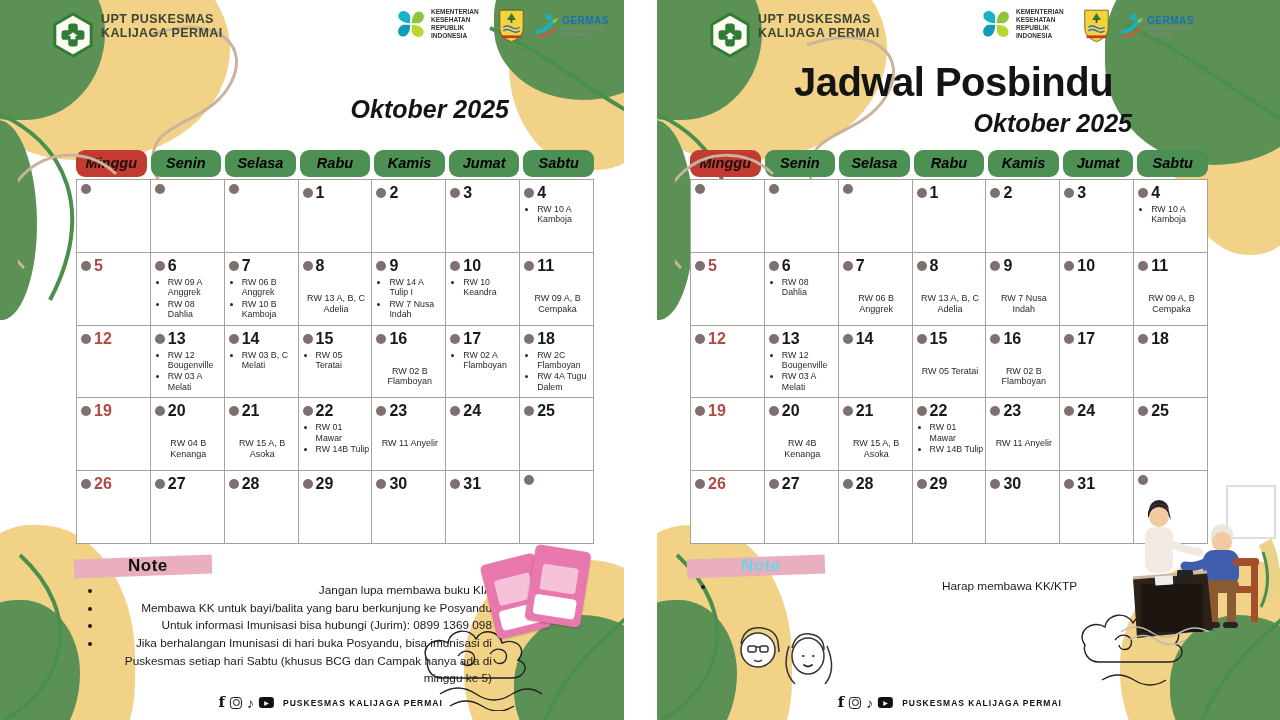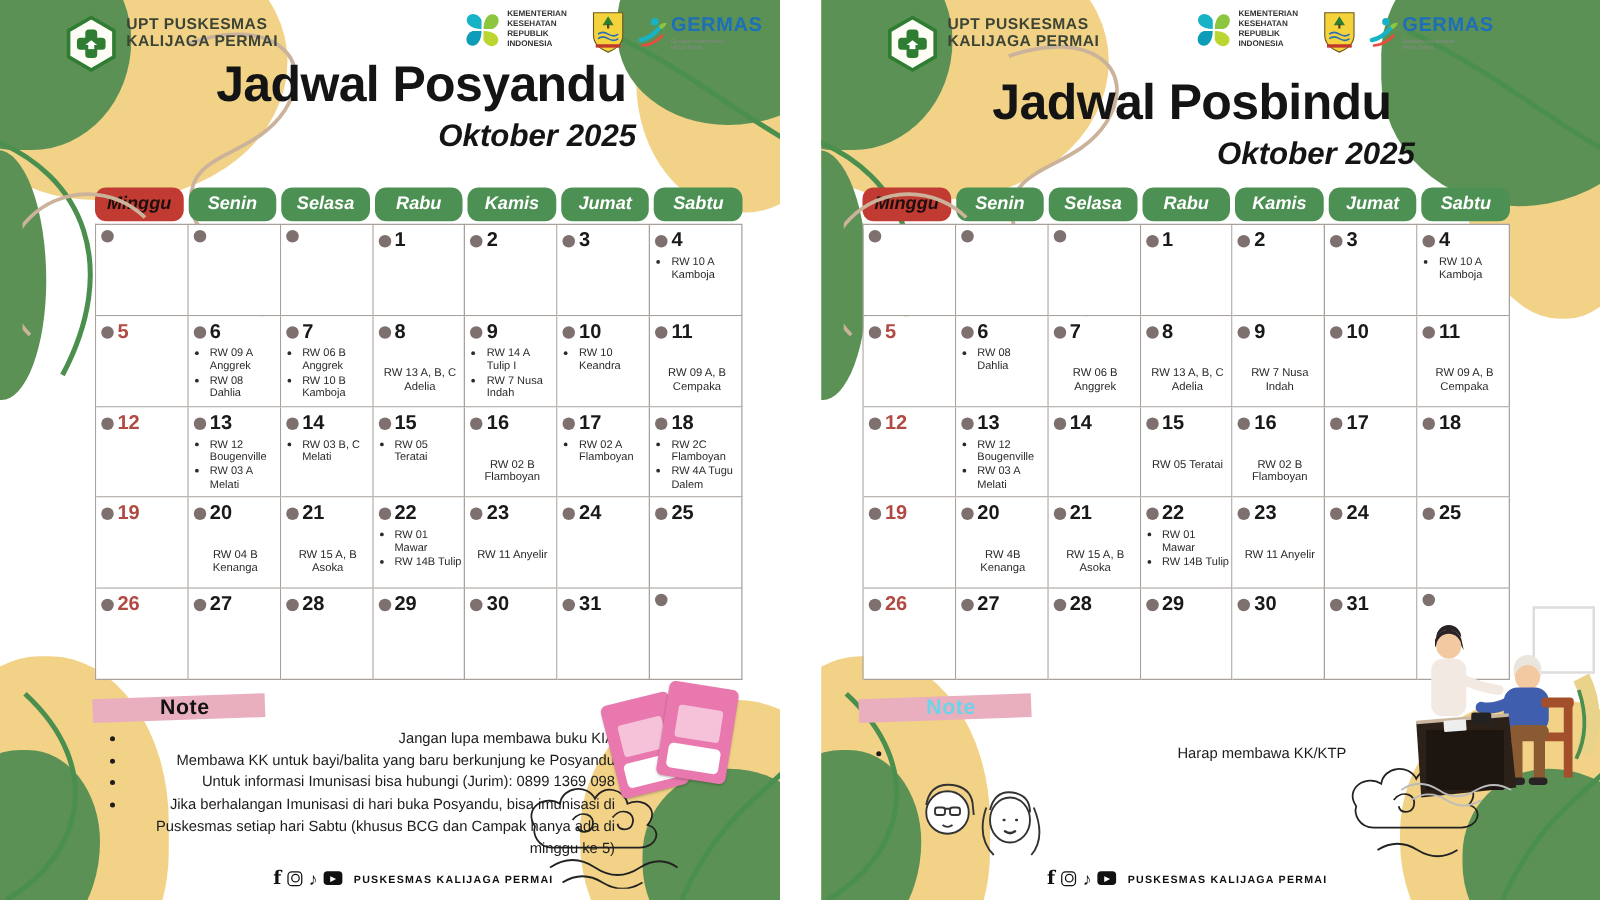--- a/index.html
+++ b/index.html
@@ -33,38 +33,38 @@
 
   
   .clinic{position:absolute;top:12px;left:52px;display:flex;align-items:flex-start;gap:7px;z-index:7;}
   .clinic-name{font-size:12.5px;font-weight:700;letter-spacing:.4px;color:#3c4436;line-height:1.15;text-transform:uppercase;}
   .gov{position:absolute;top:8px;display:flex;align-items:flex-start;gap:9px;z-index:7;}
   #p0 .gov{right:14px;}
   #p1 .gov{right:85px;}
   .kemenkes-wrap{display:flex;align-items:center;gap:4px;}
   .kemenkes-text{width:58px;font-size:6.5px;font-weight:700;color:#333;line-height:1.25;}
   .germas-wrap{display:flex;align-items:center;gap:2px;margin-top:4px;}
-  .germas-word{font-size:16px;font-weight:800;color:#1c6fb8;letter-spacing:.5px;}
+  .germas-word{font-size:10px;font-weight:800;color:#1c6fb8;letter-spacing:.5px;}
   .germas-tag{font-size:4.5px;color:#888;width:48px;line-height:1.2;}
 
   .title{position:absolute;margin:0;z-index:7;font-weight:800;font-size:40px;
          letter-spacing:-.5px;color:#141414;text-align:center;}
   #p0 .title{top:46px;left:95px;right:45px;}
   #p1 .title{top:60px;left:85px;right:115px;}
   .month{position:absolute;z-index:7;font-size:25px;font-weight:700;font-style:italic;color:#141414;}
   #p0 .month{top:95px;right:115px;}
   #p1 .month{top:109px;right:148px;}
 
   
   .calendar{position:absolute;top:150px;width:518px;z-index:5;}
   #p0 .calendar{left:76px;}
   #p1 .calendar{left:33px;}
   .cal-head{display:grid;grid-template-columns:repeat(7,1fr);gap:4px;margin-bottom:2px;}
   .day-pill{background:#4d9053;border-radius:9px;height:27px;line-height:27px;text-align:center;
-            font-weight:700;font-style:italic;font-size:14.5px;color:#ffffff;}
+            font-weight:700;font-style:italic;font-size:14.5px;color:#000000;}
   .day-pill.red{background:#c23b32;color:#1d0f0d;}
   .cal-grid{display:grid;grid-template-columns:repeat(7,1fr);grid-auto-rows:72.8px;
             border-top:1px solid #a8a19c;border-left:1px solid #a8a19c;}
   .cal-cell{border-right:1px solid #a8a19c;border-bottom:1px solid #a8a19c;background:#fff;
             padding:4px 2px 1px 4px;overflow:hidden;}
   .cell-top{display:flex;align-items:center;gap:3px;}
   .dot{width:10px;height:10px;border-radius:50%;background:#7d706e;flex:none;}
   .dnum{font-size:16px;font-weight:700;color:#191919;}
   .dnum.sun{color:#b04a42;}
   .ev-list{margin:2px 0 0 0;padding-left:13px;font-size:8.8px;line-height:1.18;color:#2a2a2a;}
@@ -73,21 +73,21 @@
 
   
   .note{position:absolute;z-index:6;}
   #p0 .note{left:84px;top:556px;width:408px;}
   #p1 .note{left:40px;top:556px;width:380px;}
   .note-head{position:relative;height:22px;}
   .note-pill{position:absolute;left:-10px;top:1px;width:138px;height:19px;background:#e9afbe;transform:rotate(-2deg);}
   .note-title{position:absolute;left:44px;top:0;font-size:17px;font-weight:800;color:#121212;letter-spacing:.5px;}
   #p1 .note-title{color:#6ed3e8;}
   .note-list{margin:4px 0 0 0;padding-left:18px;font-size:11.8px;line-height:1.5;color:#1c1c1c;text-align:right;}
-  #p1 .note-list{margin-top:16px;}
+  #p1 .note-list{margin-top:0;}
 
   
   .footer{position:absolute;bottom:10px;display:flex;align-items:center;gap:5px;z-index:7;color:#111;}
   #p0 .footer{left:53%;transform:translateX(-50%);}
   #p1 .footer{left:47%;transform:translateX(-50%);}
   .fb{font-family:"DejaVu Serif",serif;font-weight:800;font-size:15px;line-height:1;}
   .ig{width:10px;height:10px;border:1.6px solid #111;border-radius:3.5px;position:relative;display:inline-block;}
   .ig::after{content:'';position:absolute;inset:1.5px;border:1.4px solid #111;border-radius:50%;}
   .tk{font-size:14px;font-weight:700;line-height:1;}
   .yt{width:15px;height:11px;background:#111;border-radius:3px;color:#fff;font-size:6px;
@@ -171,21 +171,20 @@
         <path d="M6,27 Q16,26 24,18" stroke="#e84c3d" stroke-width="2.5" fill="none" stroke-linecap="round"></path>
         <path d="M23,12 q4,-2 5,-6 q-5,0 -7,3 z" fill="#8cc63e"></path>
       </svg>
       <div>
         <div class="germas-word">GERMAS</div>
         <div class="germas-tag">Gerakan Masyarakat Hidup Sehat</div>
       </div>
     </div>
   </div>
 
-  <h1 class="title">Jadwal Posyandu</h1>
   <div class="month">Oktober 2025</div>
 
   <div class="calendar">
       <div class="cal-head">
         <div class="day-pill red">Minggu</div>
         <div class="day-pill">Senin</div>
         <div class="day-pill">Selasa</div>
         <div class="day-pill">Rabu</div>
         <div class="day-pill">Kamis</div>
         <div class="day-pill">Jumat</div>

